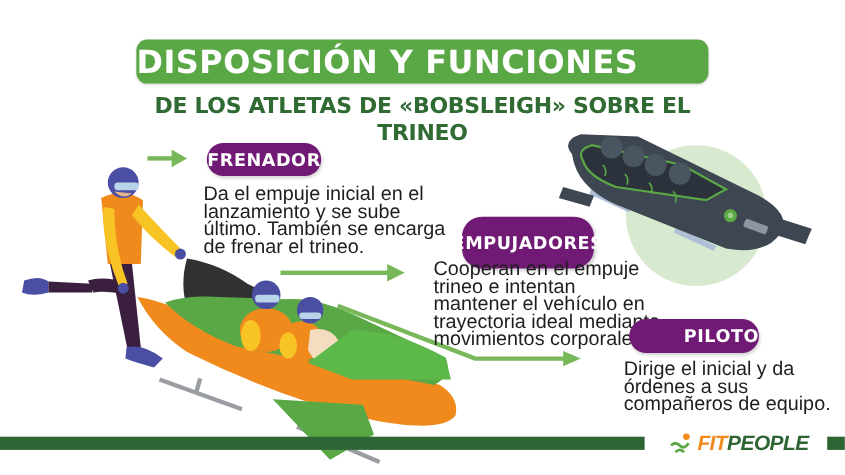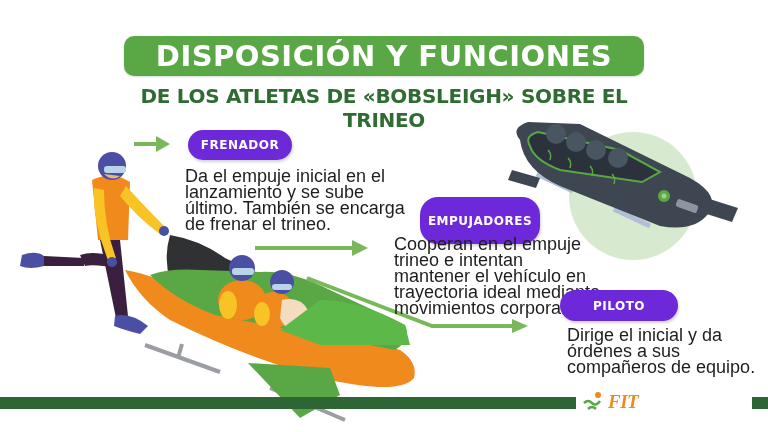--- a/index.html
+++ b/index.html
@@ -4,48 +4,48 @@
   <style>
     html, body { margin: 0; padding: 0; }
     body {
       width: 768px; height: 432px; overflow: hidden; position: relative;
       background: #ffffff; font-family: "DejaVu Sans", sans-serif;
     }
     .abs { position: absolute; }
     .title-banner {
       left: 124px; top: 36px; width: 520px; height: 40px;
       background: #5aa845; border-radius: 10px;
-      display: flex; align-items: center; justify-content: center;
+      display: flex; align-items: center; justify-content: flex-start;
       box-shadow: 0 1px 2px rgba(0,0,0,0.15);
     }
     .title-text {
       color: #ffffff; font-weight: bold; font-size: 29px; letter-spacing: 0.5px;
       font-family: "DejaVu Sans", sans-serif;
     }
     .subtitle {
       left: 100px; top: 84px; width: 568px; text-align: center;
       color: #2f6b32; font-weight: bold; font-size: 20px; letter-spacing: -0.3px;
       font-family: "DejaVu Sans", sans-serif;
     }
     .pill {
-      background: #6d28d9; border-radius: 18px; color: #fff;
-      font-weight: bold; font-size: 12px; letter-spacing: 0.5px;
+      background: #701a75; border-radius: 18px; color: #fff;
+      font-weight: bold; font-size: 16px; letter-spacing: 0.5px;
       display: flex; align-items: center; justify-content: center;
       box-shadow: 1px 2px 3px rgba(0,0,0,0.18);
       font-family: "DejaVu Sans", sans-serif;
     }
     .desc {
       color: #1e1e1e; font-size: 18px; line-height: 16px;
       font-family: "Liberation Sans", sans-serif;
     }
     .bottom-bar { left: 0; top: 397px; height: 12px; background: #2e6535; }
     .logo {
-      left: 576px; top: 391px; height: 24px; display: flex; align-items: flex-start;
+      left: 602px; top: 391px; height: 24px; display: flex; align-items: flex-end;
       font-weight: bold; font-style: italic; font-size: 19px; letter-spacing: -0.5px;
-      font-family: Liberation Serif, serif; background: #fff; padding: 0 6px;
+      font-family: Liberation Sans, sans-serif; background: #fff; padding: 0 6px;
     }
     .logo .fit { color: #f08a1d; }
     .logo .people { color: #2e6535; }
     svg { position: absolute; left: 0; top: 0; }
   </style>
 </head>
 <body>
 
 <svg width="768" height="432" viewBox="0 0 768 432">
 
@@ -146,27 +146,28 @@
 <div class="abs pill" style="left:188px; top:130px; width:104px; height:30px;">
   <span>FRENADOR</span>
 </div>
 <div class="abs desc" style="left:185px; top:168px; width:230px;">Da el empuje inicial en el lanzamiento y se sube último. También se encarga de frenar el trineo.</div>
 
 <div class="abs pill" style="left:396px; top:197px; width:120px; height:47px;margin-left:24px;">
   <span>EMPUJADORES</span>
 </div>
 <div class="abs desc" style="left:394px; top:236px; width:210px;">Cooperan en el empuje trineo e intentan mantener el vehículo en trayectoria ideal mediante movimientos corporales.</div>
 
-<div class="abs pill" style="left:560px; top:290px; width:118px; height:31px;">
+<div class="abs pill" style="left:572px; top:290px; width:118px; height:31px;justify-content:flex-end;">
   <span>PILOTO</span>
 </div>
 <div class="abs desc" style="left:567px; top:327px; width:200px;">Dirige el inicial y da órdenes a sus compañeros de equipo.</div>
 
 <div class="abs bottom-bar" style="width:586px;"></div>
 <div class="abs bottom-bar" style="left:752px; width:16px;"></div>
 <div class="abs logo">
   <svg width="24" height="22" viewBox="0 0 24 22" style="position:relative; margin-right:2px;">
     <circle cx="16" cy="4" r="3" fill="#f08a1d"></circle>
     <path d="M2,12 Q6,8 10,12 Q14,16 18,10" stroke="#5aa845" stroke-width="2.5" fill="none"></path>
     <path d="M6,18 Q10,14 14,18" stroke="#5aa845" stroke-width="2.5" fill="none"></path>
   </svg>
   <span class="fit">FIT</span>
+    <span class="people">PEOPLE</span>
 </div>
 
 </body></html>

